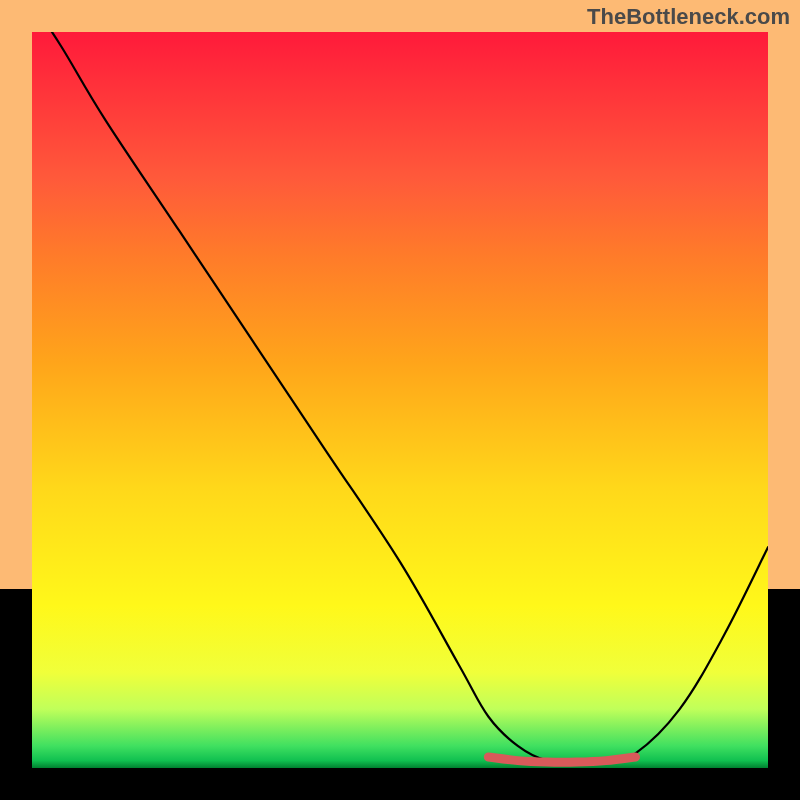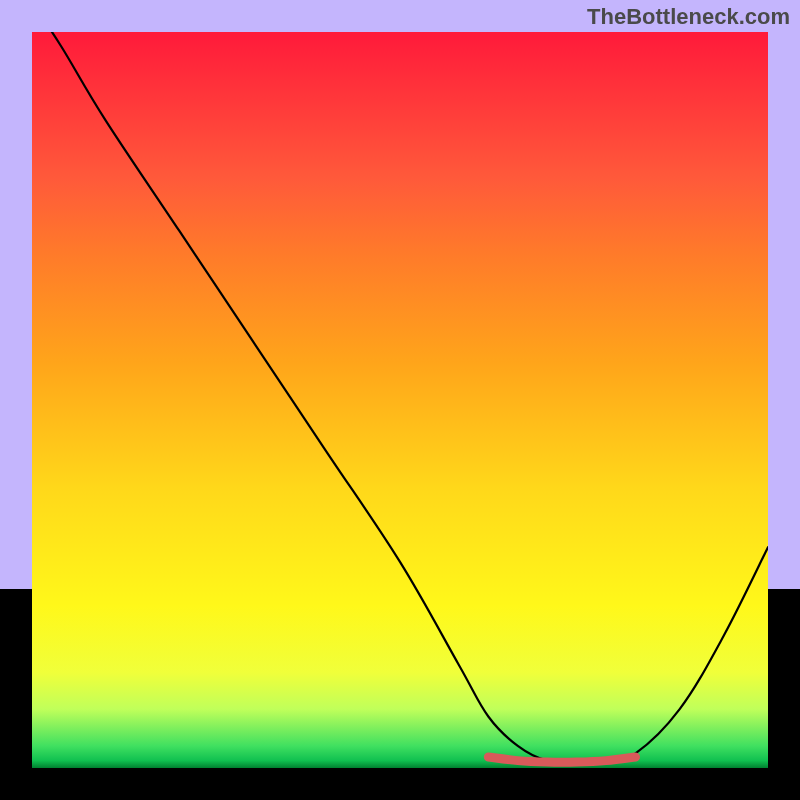--- a/index.html
+++ b/index.html
@@ -1,20 +1,20 @@
 <!DOCTYPE html>
 <html><head>
 <meta charset="utf-8">
 <style>
   * { margin: 0; padding: 0; box-sizing: border-box; }
   html, body { width: 800px; height: 800px; background: #000; overflow: hidden; }
   .container {
     width: 800px;
     height: 589px;
-    background: #c4b5fd;
+    background: #fdba74;
     position: relative;
   }
   .watermark {
     position: absolute;
     top: 4px;
     right: 10px;
     color: #4a4a4a;
     font-family: Arial, sans-serif;
     font-size: 22px;
     font-weight: bold;

